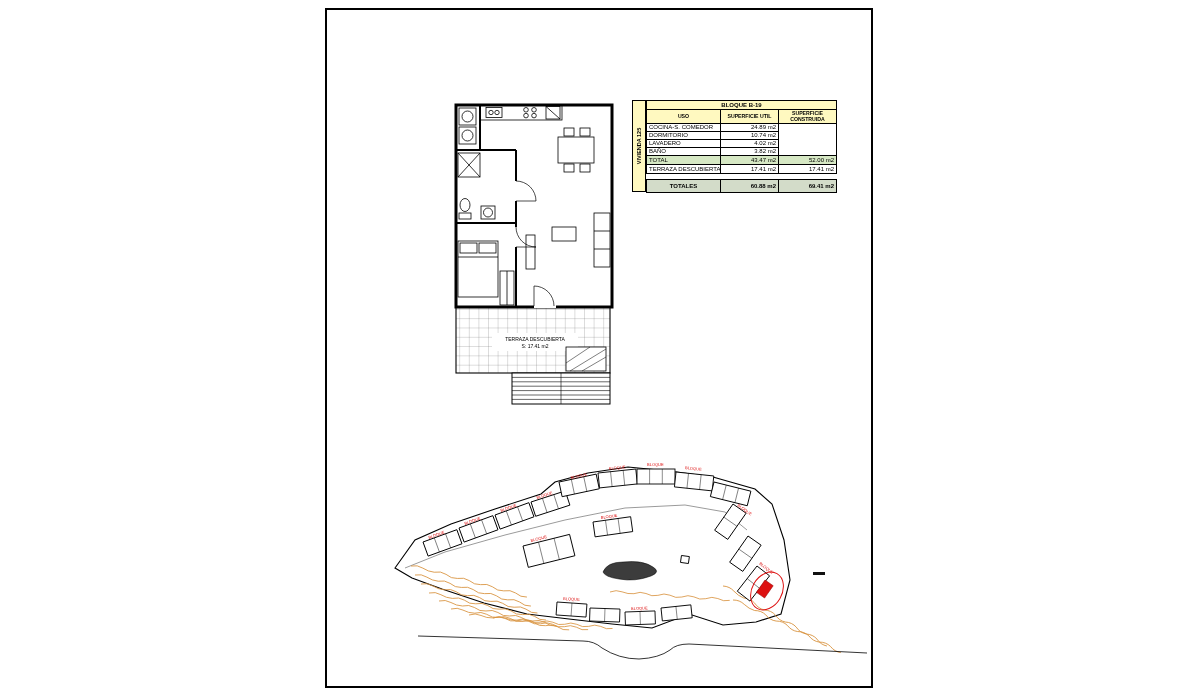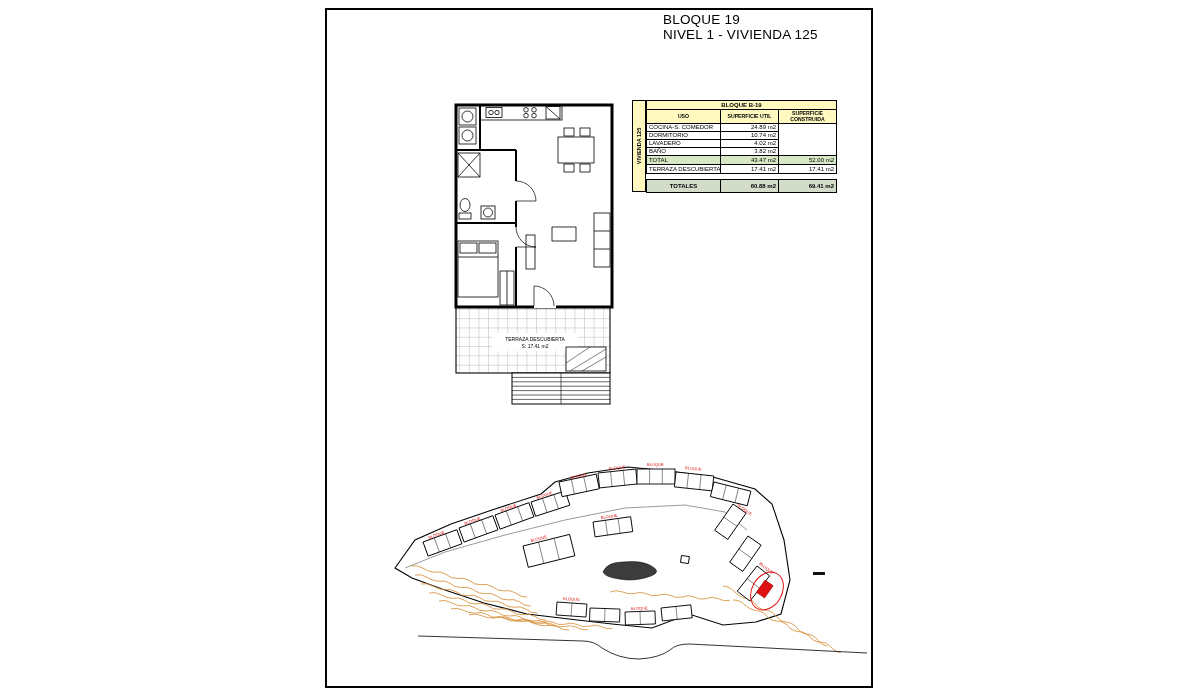--- a/index.html
+++ b/index.html
@@ -55,24 +55,20 @@
   .pool { fill: #3c3c3c; stroke: #000; stroke-width: 0.5; }
   .road { fill: none; stroke: #000; stroke-width: 0.4; }
 </style>
 </head>
 <body>
 
 <div class="page">
 
   <div class="frame"></div>
 
-  <div class="title-block">
-    <div>BLOQUE 19</div>
-    <div>NIVEL 1 - VIVIENDA 125</div>
-  </div>
 
   <svg class="floorplan" viewBox="0 0 190 320">
     <defs>
       <pattern id="tiles" width="9.6" height="9.3" patternUnits="userSpaceOnUse">
         <path d="M9.6,0 H0 V9.3" fill="none" stroke="#666" stroke-width="0.45"></path>
       </pattern>
     </defs>
 
     <g>
       <rect x="16" y="212" width="154" height="66" fill="url(#tiles)" stroke="#000" stroke-width="1.1"></rect>

